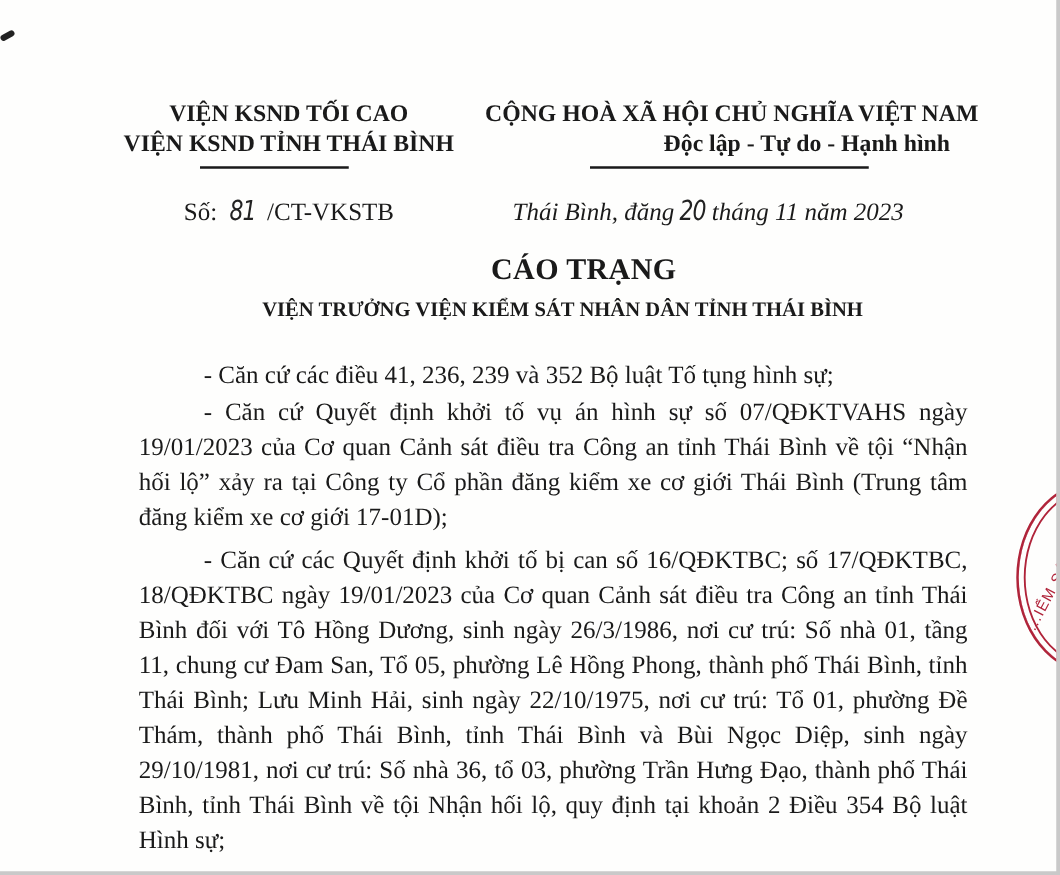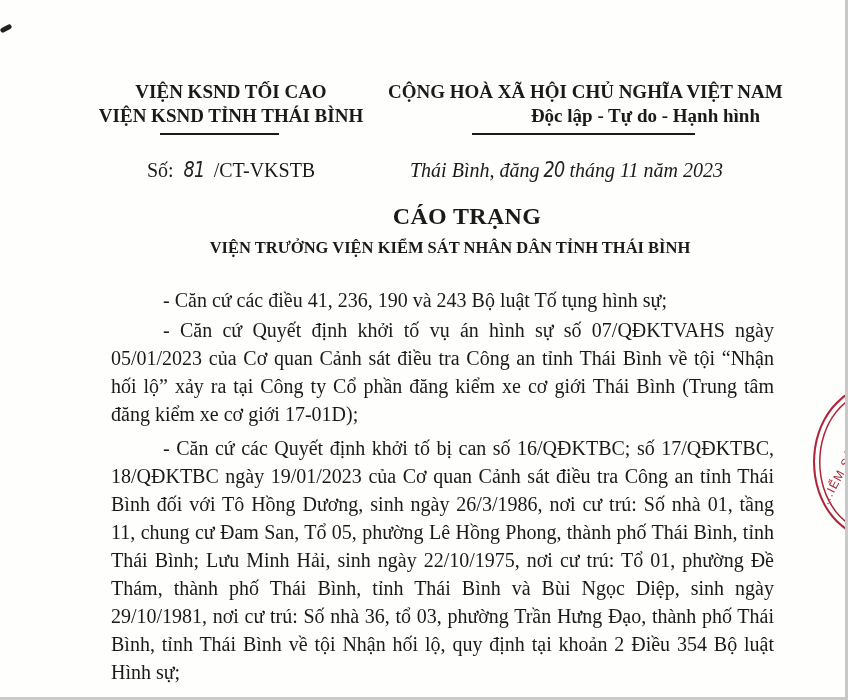--- a/index.html
+++ b/index.html
@@ -87,21 +87,21 @@
   </div>
 
   <div class="date-line">
     <span>Thái Bình, đăng</span><span class="hand">20</span><span>tháng 11 năm 2023</span>
   </div>
 
   <div class="title">CÁO TRẠNG</div>
   <div class="subtitle">VIỆN TRƯỞNG VIỆN KIỂM SÁT NHÂN DÂN TỈNH THÁI BÌNH</div>
 
   <div class="body">
-    <p class="tight">- Căn cứ các điều 41, 236, 190 và 243 Bộ luật Tố tụng hình sự;</p>
-    <p>- Căn cứ Quyết định khởi tố vụ án hình sự số 07/QĐKTVAHS ngày 05/01/2023 của Cơ quan Cảnh sát điều tra Công an tỉnh Thái Bình về tội “Nhận hối lộ” xảy ra tại Công ty Cổ phần đăng kiểm xe cơ giới Thái Bình (Trung tâm đăng kiểm xe cơ giới 17-01D);</p>
+    <p class="tight">- Căn cứ các điều 41, 236, 239 và 352 Bộ luật Tố tụng hình sự;</p>
+    <p>- Căn cứ Quyết định khởi tố vụ án hình sự số 07/QĐKTVAHS ngày 19/01/2023 của Cơ quan Cảnh sát điều tra Công an tỉnh Thái Bình về tội “Nhận hối lộ” xảy ra tại Công ty Cổ phần đăng kiểm xe cơ giới Thái Bình (Trung tâm đăng kiểm xe cơ giới 17-01D);</p>
     <p>- Căn cứ các Quyết định khởi tố bị can số 16/QĐKTBC; số 17/QĐKTBC, 18/QĐKTBC ngày 19/01/2023 của Cơ quan Cảnh sát điều tra Công an tỉnh Thái Bình đối với Tô Hồng Dương, sinh ngày 26/3/1986, nơi cư trú: Số nhà 01, tầng 11, chung cư Đam San, Tổ 05, phường Lê Hồng Phong, thành phố Thái Bình, tỉnh Thái Bình; Lưu Minh Hải, sinh ngày 22/10/1975, nơi cư trú: Tổ 01, phường Đề Thám, thành phố Thái Bình, tỉnh Thái Bình và Bùi Ngọc Diệp, sinh ngày 29/10/1981, nơi cư trú: Số nhà 36, tổ 03, phường Trần Hưng Đạo, thành phố Thái Bình, tỉnh Thái Bình về tội Nhận hối lộ, quy định tại khoản 2 Điều 354 Bộ luật Hình sự;</p>
     <p>- Căn cứ Bản kết luận điều tra vụ án hình sự số 53/KLĐT ngày 16/8/2023</p>
   </div>
 
   <div class="seal"></div>
   <div class="seal-text">...IỂM SÁT N...</div>
 </div>
 
 </body></html>

